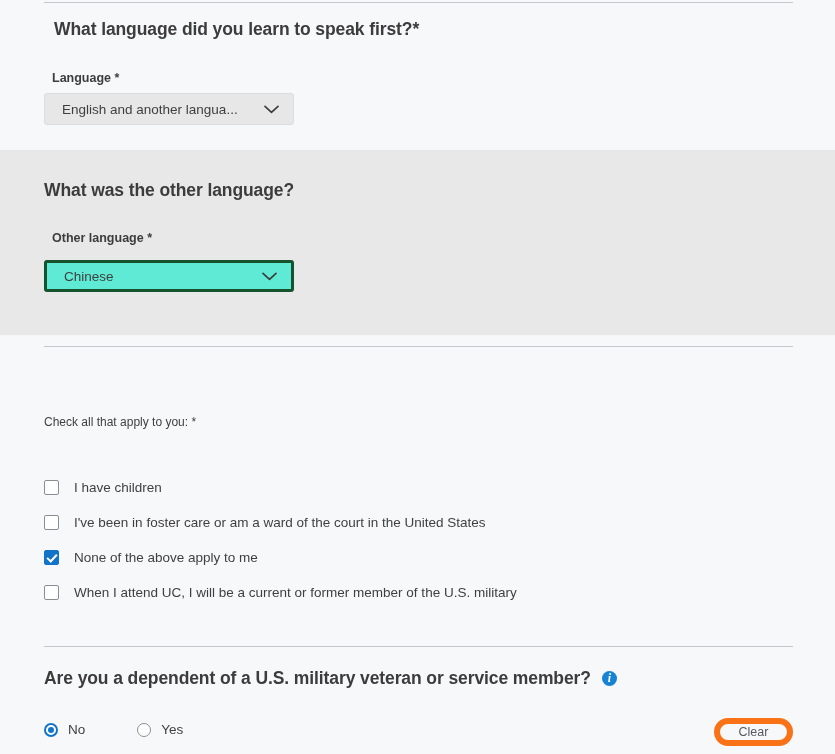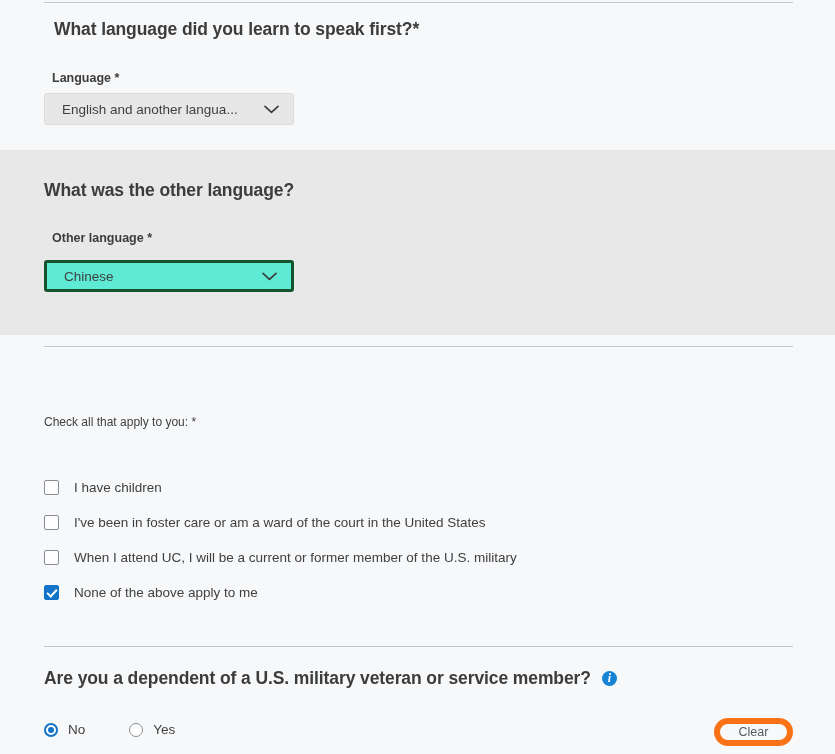--- a/index.html
+++ b/index.html
@@ -191,20 +191,21 @@
   }
   .info-inline { margin-left: 11px; }
 
   
   .radio-row {
     position: absolute;
     left: 44px;
     top: 722px;
     display: flex;
     align-items: center;
+    gap: 8px;
   }
   .radio-item {
     display: flex;
     align-items: center;
     cursor: pointer;
     margin-right: 44px;
   }
   .rb {
     width: 14px;
     height: 14px;
@@ -299,27 +300,27 @@
       <span class="cb"></span>
       <span class="check-label">I have children</span>
     </div>
 
     <div class="check-row">
       <span class="cb"></span>
       <span class="check-label">I've been in foster care or am a ward of the court in the United States</span>
     </div>
 
     <div class="check-row">
+      <span class="cb checked"></span>
+      <span class="check-label">None of the above apply to me</span>
+    </div>
+
+    <div class="check-row">
       <span class="cb"></span>
       <span class="check-label">When I attend UC, I will be a current or former member of the U.S. military</span>
-    </div>
-
-    <div class="check-row">
-      <span class="cb checked"></span>
-      <span class="check-label">None of the above apply to me</span>
     </div>
 
   </div>
 
   <div class="divider divider-bottom"></div>
 
   <div class="section-heading h-dependent heading-flex">
     <span>Are you a dependent of a U.S. military veteran or service member?</span>
     <span class="info-icon info-inline"></span>
   </div>

